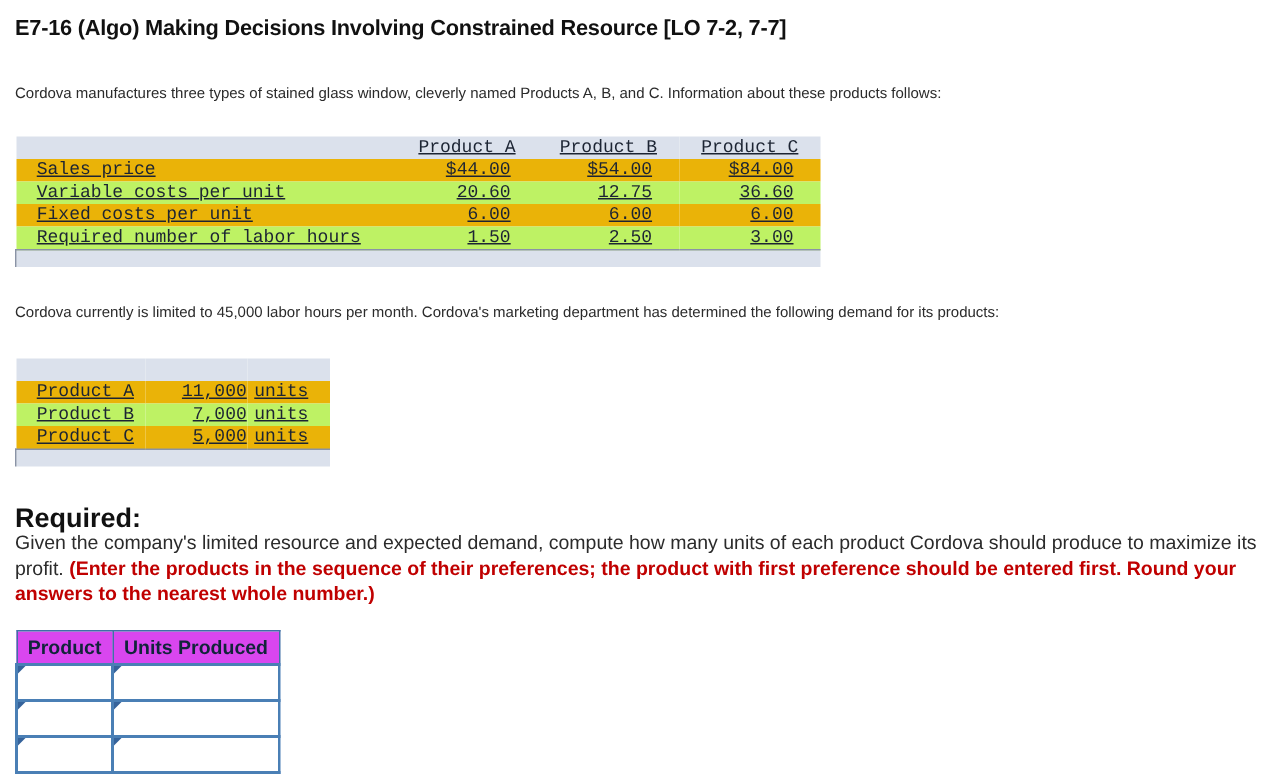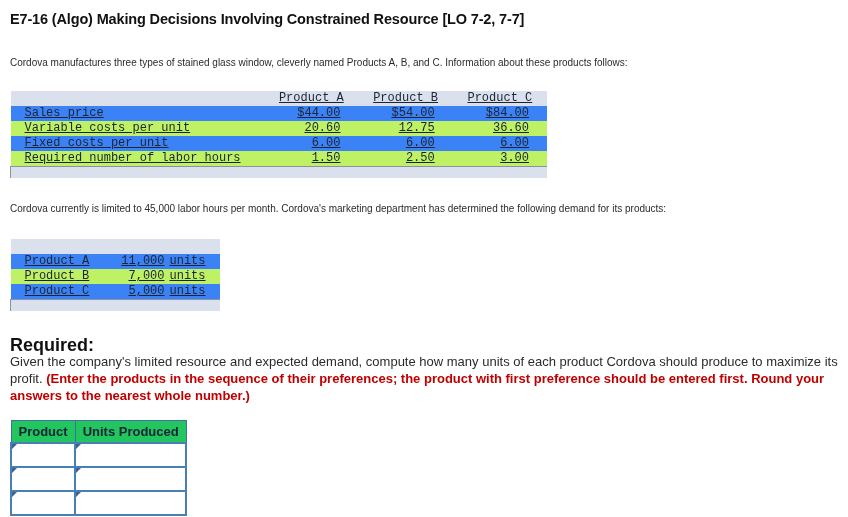--- a/index.html
+++ b/index.html
@@ -55,21 +55,21 @@
     text-decoration: underline;
   }
   .fin-table .hdr-row td {
     background: #dbe1ec;
     height: 15px;
   }
   .fin-table .hdr-row td.col-head {
     text-align: center;
     color: #1c2433;
   }
-  .fin-table tr.r-odd td { background: #3b82f6; margin-top: 24px; }
+  .fin-table tr.r-odd td { background: #eab308; margin-top: 24px; }
   .fin-table tr.r-even td { background: #bef264; }
   .fin-table td.lbl {
     padding-left: 14px;
     text-align: left;
   }
   .fin-table td.num {
     text-align: right;
     padding-right: 18px;
   }
   .fin-table .foot-row td {
@@ -112,21 +112,21 @@
     font-weight: bold;
   }
 
   
   #answer-table {
     border-collapse: collapse;
     margin-top: 16px;
     font-family: "Liberation Sans", sans-serif;
   }
   #answer-table th {
-    background: #22c55e;
+    background: #d946ef;
     border: 1px solid #3f6fa6;
     color: #11243a;
     font-size: 13px;
     font-weight: bold;
     height: 21px;
     line-height: 21px;
     padding: 0 7px;
     text-align: center;
     white-space: nowrap;
   }

